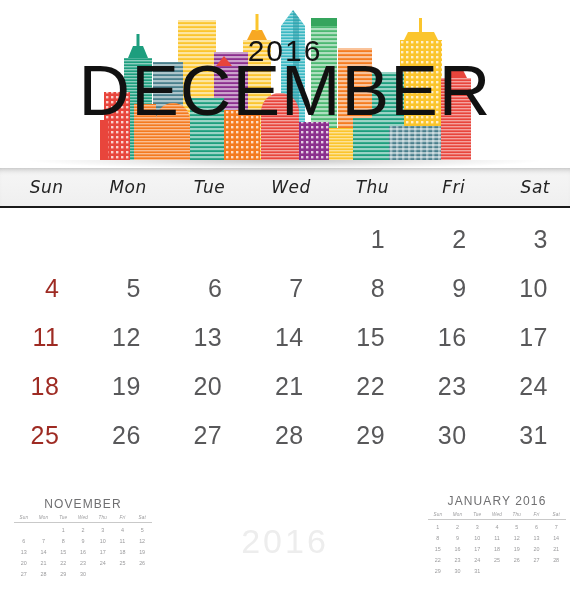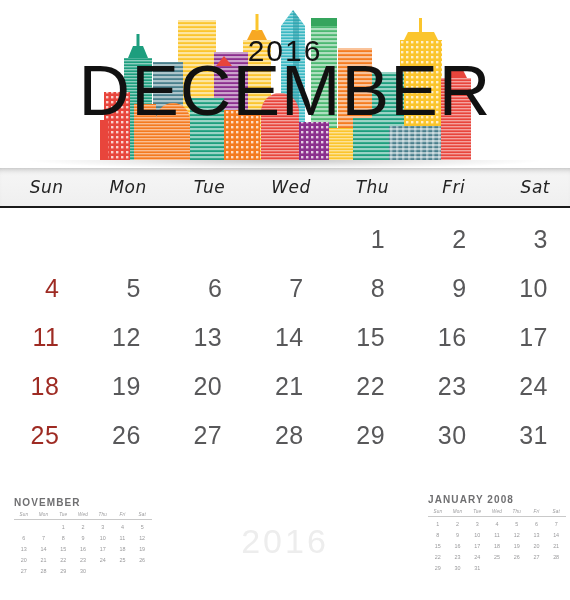--- a/index.html
+++ b/index.html
@@ -121,24 +121,24 @@
 
   
   .mini{
     position:absolute;
     width:138px;
   }
   .mini.left{left:14px;top:497px;}
   .mini.right{left:428px;top:494px;}
 
   .mini-title{
-    text-align:left;
-    font-family:"Liberation Sans", sans-serif;
-    font-size:10px;
-    font-weight:700;
+    text-align:center;
+    font-family:"Liberation Sans", sans-serif;
+    font-size:12px;
+    font-weight:400;
     letter-spacing:1.1px;
     color:#6f6f71;
     margin-bottom:4px;
   }
   .mini-head{
     display:grid;
     grid-template-columns:repeat(7,1fr);
     border-bottom:1px solid #c9c9c9;
     padding-bottom:2px;
   }
@@ -377,21 +377,21 @@
     <span>28</span>
     <span>29</span>
     <span>30</span>
     <span></span>
     <span></span>
     <span></span>
   </div>
 </div>
 
 <div class="mini right">
-  <div class="mini-title">JANUARY 2008</div>
+  <div class="mini-title">JANUARY 2016</div>
   <div class="mini-head">
     <span>Sun</span>
     <span>Mon</span>
     <span>Tue</span>
     <span>Wed</span>
     <span>Thu</span>
     <span>Fri</span>
     <span>Sat</span>
   </div>
   <div class="mini-grid">

